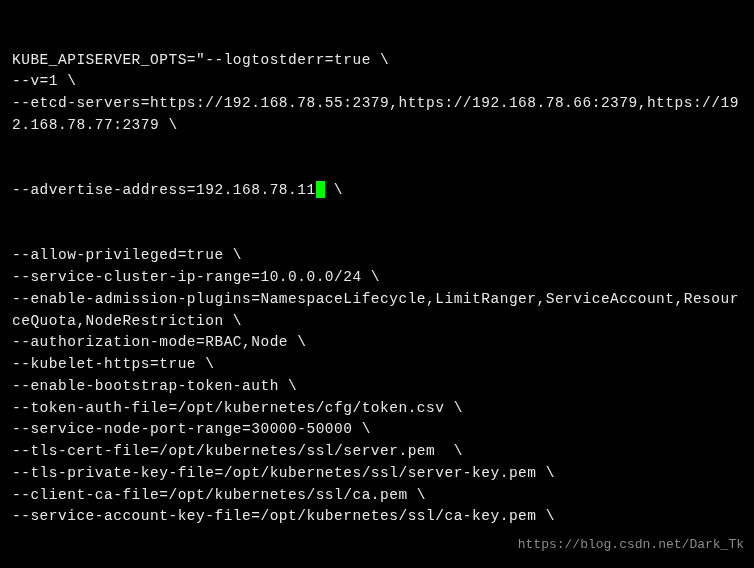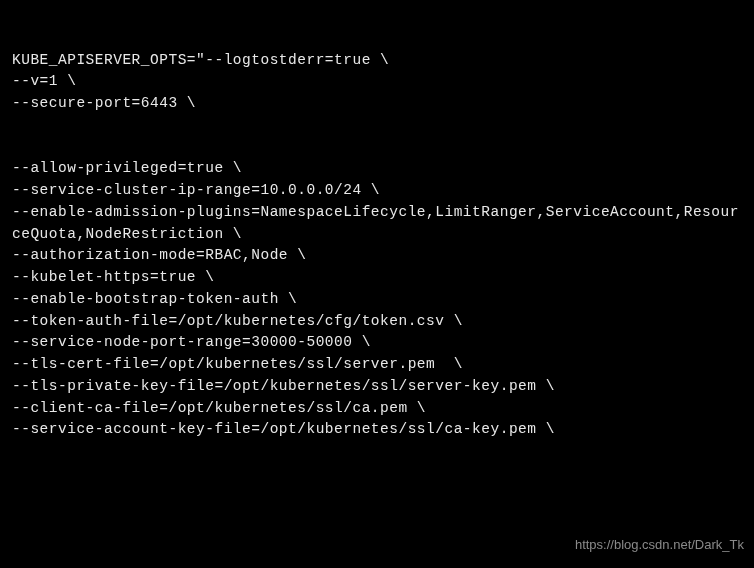--- a/index.html
+++ b/index.html
@@ -27,28 +27,29 @@
       display: inline-block;
       width: 9px;
       height: 17px;
       vertical-align: text-bottom;
     }
     .watermark {
       position: absolute;
       bottom: 14px;
       right: 10px;
       color: #8a8a8a;
-      font-family: Liberation Sans, sans-serif;
+      font-family: Liberation Mono, monospace;
       font-size: 13px;
       letter-spacing: 0;
     }
   </style>
 </head>
 <body>
 
 <div class="terminal">
-  <div id="lines-before"><span class="line">KUBE_APISERVER_OPTS="--logtostderr=true \</span><span class="line">--v=1 \</span><span class="line">--secure-port=6443 \</span></div>
+  <div id="lines-before"><span class="line">KUBE_APISERVER_OPTS="--logtostderr=true \</span><span class="line">--v=1 \</span><span class="line">--etcd-servers=https://192.168.78.55:2379,https://192.168.78.66:2379,https://192.168.78.77:2379 \</span></div>
+  <span class="line"><span>--advertise-address=192.168.78.11</span><span class="cursor"></span><span> \</span></span>
   <div id="lines-after"><span class="line">--allow-privileged=true \</span><span class="line">--service-cluster-ip-range=10.0.0.0/24 \</span><span class="line">--enable-admission-plugins=NamespaceLifecycle,LimitRanger,ServiceAccount,ResourceQuota,NodeRestriction \</span><span class="line">--authorization-mode=RBAC,Node \</span><span class="line">--kubelet-https=true \</span><span class="line">--enable-bootstrap-token-auth \</span><span class="line">--token-auth-file=/opt/kubernetes/cfg/token.csv \</span><span class="line">--service-node-port-range=30000-50000 \</span><span class="line">--tls-cert-file=/opt/kubernetes/ssl/server.pem  \</span><span class="line">--tls-private-key-file=/opt/kubernetes/ssl/server-key.pem \</span><span class="line">--client-ca-file=/opt/kubernetes/ssl/ca.pem \</span><span class="line">--service-account-key-file=/opt/kubernetes/ssl/ca-key.pem \</span></div>
   
   
 </div>
 
 <div class="watermark">https://blog.csdn.net/Dark_Tk</div>
 
 </body></html>

